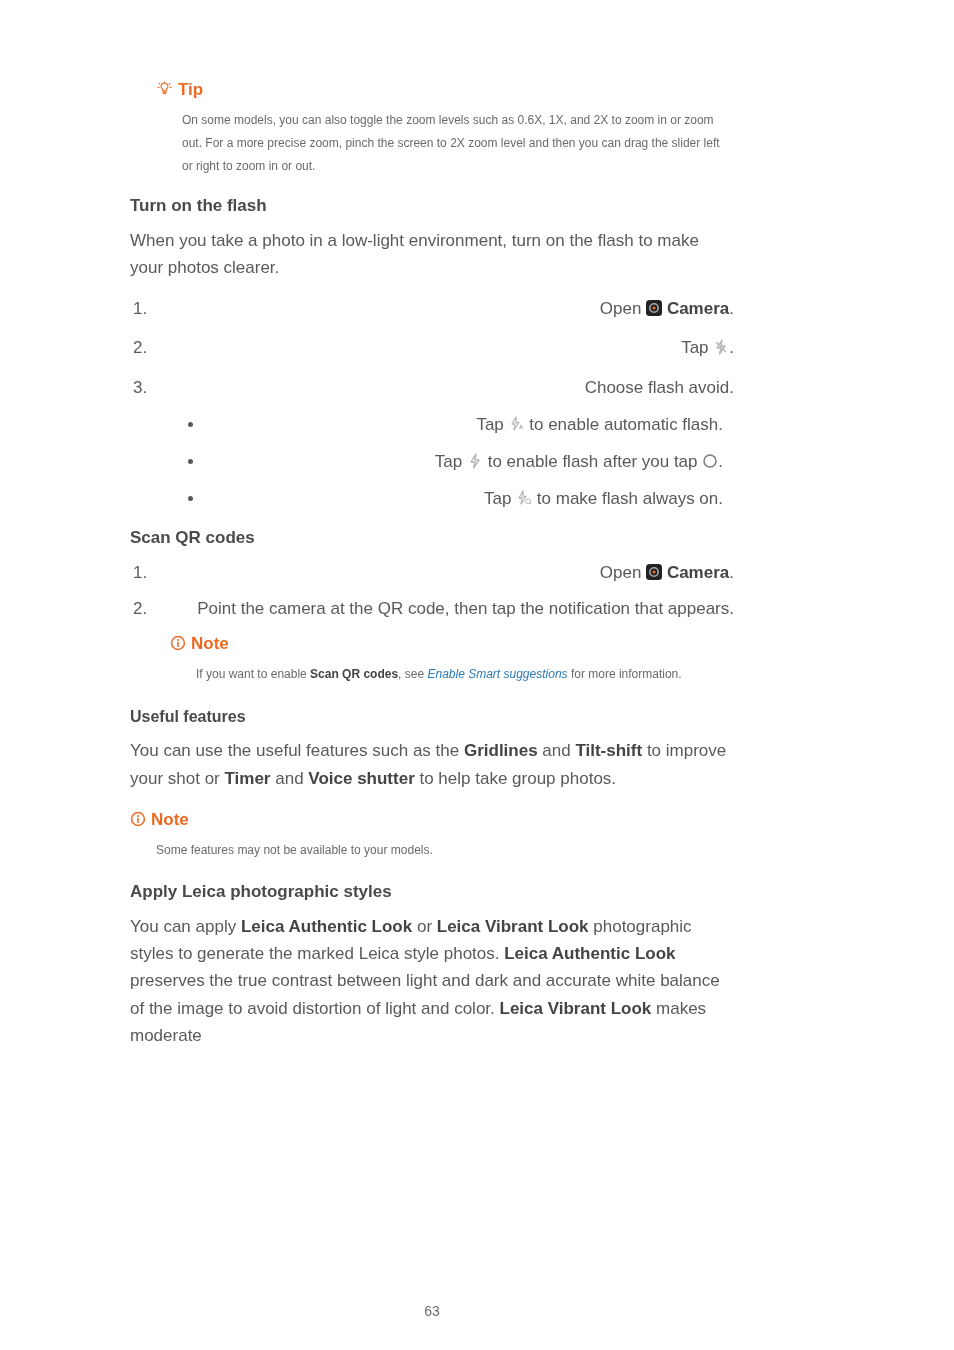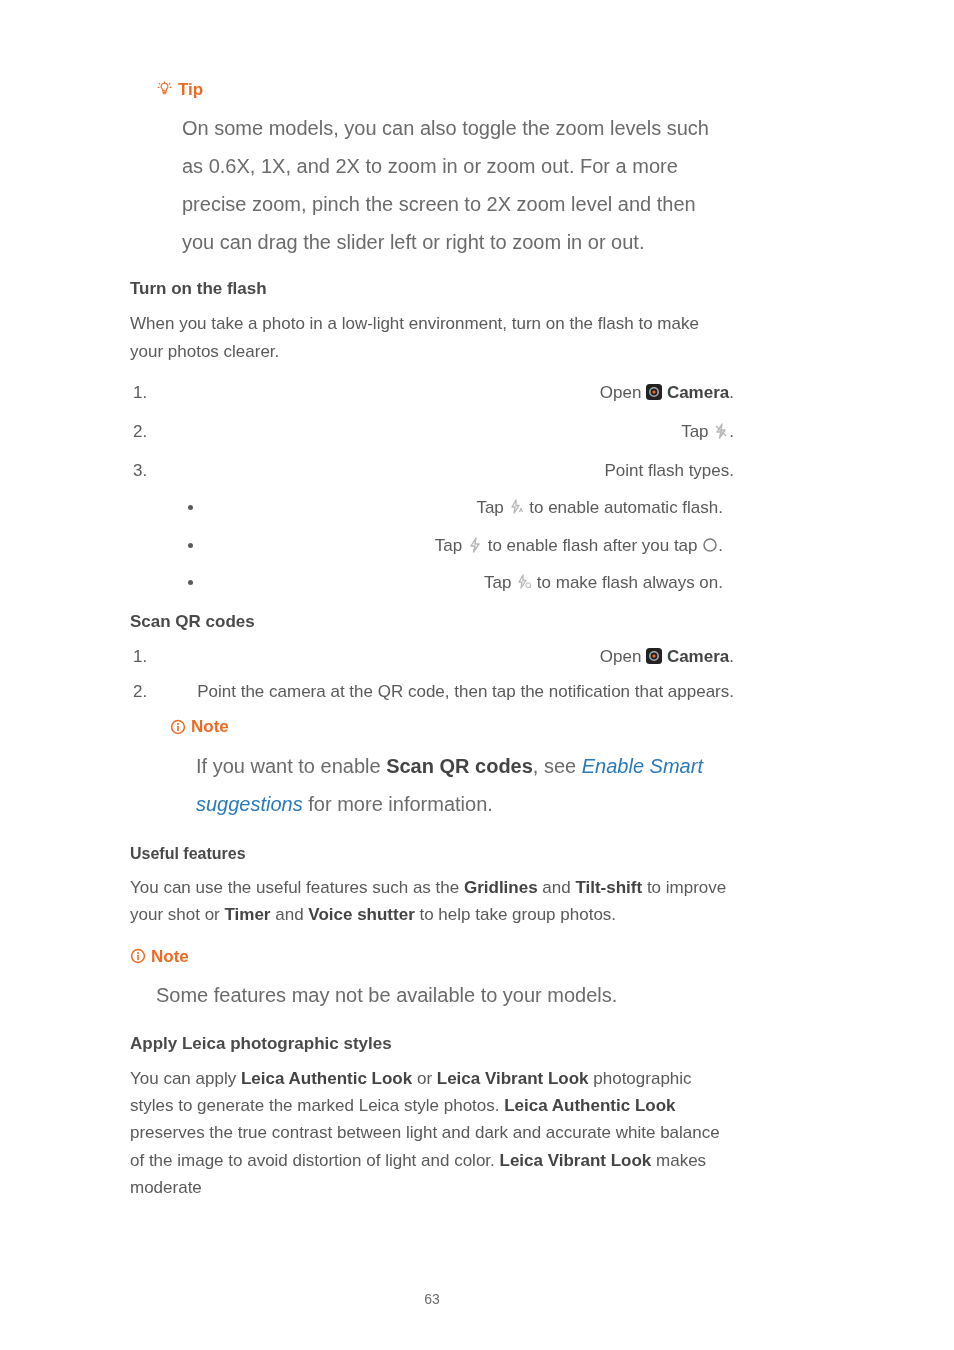--- a/index.html
+++ b/index.html
@@ -20,21 +20,21 @@
   }
   .callout-head {
     color: #ec6b24;
     font-weight: 600;
     margin: 0 0 6px 0;
     display: flex;
     align-items: center;
   }
   .callout-head .icn { margin-right: 5px; display:inline-flex; align-items:center; }
   .callout-body {
-    font-size: 20px;
+    font-size: 12px;
     line-height: 1.9;
     color: #6b6b6b;
     padding-left: 26px;
     padding-right: 4px;
     margin-bottom: 14px;
   }
   .h-sub {
     color: #4a4a4a;
     font-weight: 600;
     margin: 12px 0 8px 0;
@@ -68,21 +68,21 @@
   .inline-icon {
     display: inline-flex;
     vertical-align: -2px;
     width: 16px; height: 16px;
     align-items: center;
     justify-content: center;
   }
   .inline-icon svg { width: 16px; height: 16px; display:block; }
   .pagenum {
     position: absolute;
-    bottom: 40px;
+    bottom: 28px;
     left: 0; right: 0;
     text-align: center;
     font-size: 14px;
     color: #6b6b6b;
   }
   .callout-indent { padding-left: 40px; padding-right: 10px; }
   .indented-note-head { margin-left: 40px; }
   ol.steps.tight > li { margin: 8px 0; }
 </style>
 </head>
@@ -129,21 +129,21 @@
     <li>
       <span>Tap </span>
       <span class="inline-icon">
         <svg viewBox="0 0 16 16">
             <path d="M9 1 L4 9 L8 9 L6.5 15 L12 7 L8 7 Z" fill="none" stroke="#b7b7b7" stroke-width="1.4" stroke-linejoin="round"></path>
             <line x1="3" y1="3" x2="13" y2="13" stroke="#b7b7b7" stroke-width="1.4"></line>
           </svg>
       </span><span>.</span>
     </li>
     <li>
-      <span>Point flash types.</span>
+      <span>Choose flash avoid.</span>
       <ul class="bullets">
         <li>
           <span>Tap </span>
           <span class="inline-icon">
             <svg viewBox="0 0 16 16">
                 <path d="M7 1 L3 8 L6 8 L5 14 L10 6.5 L7 6.5 Z" fill="none" stroke="#b7b7b7" stroke-width="1.3" stroke-linejoin="round"></path>
                 <path d="M10.5 13 L12 9 L13.5 13 M10.9 11.8 L13.1 11.8" fill="none" stroke="#b7b7b7" stroke-width="1"></path>
               </svg>
           </span>
           <span> to enable automatic flash.</span>

